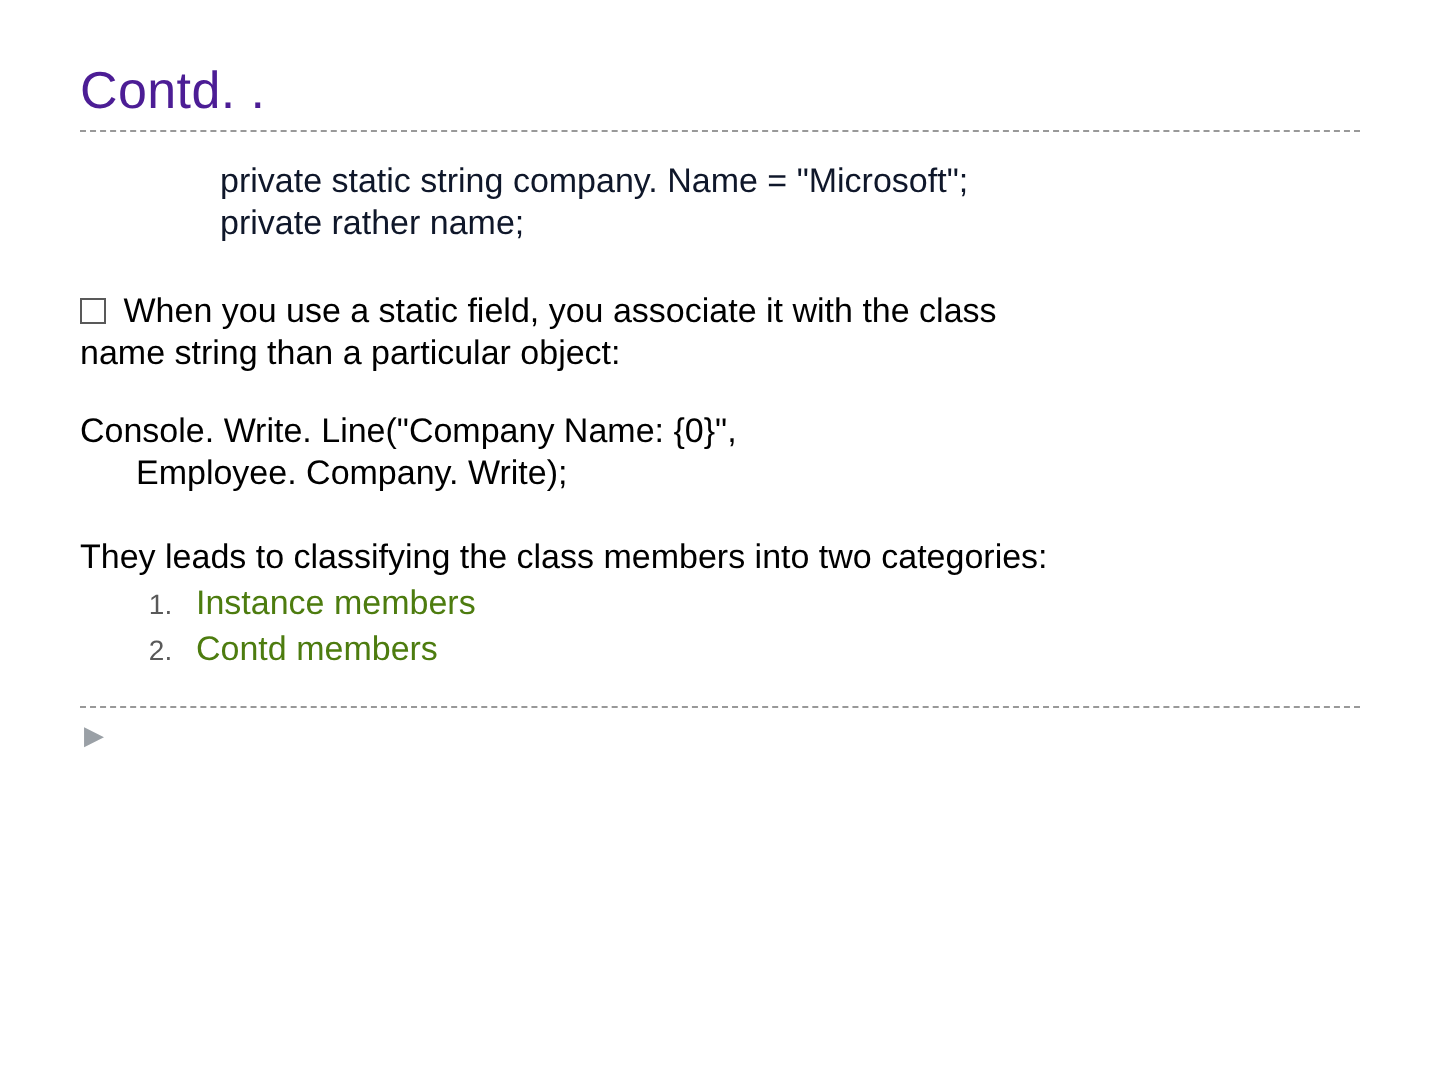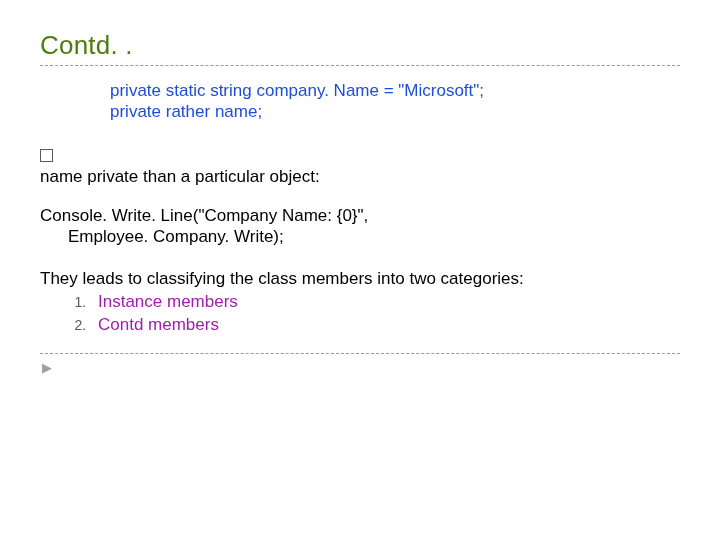--- a/index.html
+++ b/index.html
@@ -13,21 +13,21 @@
   }
   .slide {
     box-sizing: border-box;
     width: 720px;
     height: 540px;
     padding: 30px 40px 20px 40px;
     position: relative;
   }
   .title {
     font-size: 26px;
-    color: #4d7c0f;
+    color: #4c1d95;
     font-weight: 400;
     margin: 0 0 4px 0;
     letter-spacing: .2px;
   }
   .rule {
     border: none;
     border-top: 1px dashed #999;
     margin: 4px 0 14px 0;
   }
   .body {
@@ -41,21 +41,21 @@
     display: inline-block;
     width: 11px;
     height: 11px;
     border: 1px solid #595959;
     margin-right: 4px;
     vertical-align: baseline;
     position: relative;
     top: 1px;
   }
   .code-block {
-    color: #1d4ed8;
+    color: #0f172a;
     margin: 6px 0 22px 70px;
   }
   .code-line {
     margin: 0;
   }
   .plain {
     margin: 0 0 20px 0;
   }
   .indent-cont {
     margin-left: 28px;
@@ -64,21 +64,21 @@
     margin: 2px 0 0 0;
     padding-left: 50px;
     color: #595959;
     font-size: 14px;
   }
   ol.cats li {
     padding-left: 8px;
     margin-bottom: 2px;
   }
   ol.cats li span {
-    color: #a21caf;
+    color: #4d7c0f;
     font-size: 17px;
   }
   .bottom-rule {
     border: none;
     border-top: 1px dashed #999;
     margin: 18px 0 6px 0;
   }
   .end-arrow {
     color: #9aa0a6;
     font-size: 13px;
@@ -96,22 +96,22 @@
   <div class="body">
 
 
     <div class="code-block">
       <p class="code-line">private static string company. Name = "Microsoft";</p>
       <p class="code-line">private rather name;</p>
     </div>
 
     <p class="bullet">
       <span class="box"></span>
-      <br>
-      <span>name private than a particular object:</span>
+      <span>When you use a static field, you associate it with the class</span><br>
+      <span>name string than a particular object:</span>
     </p>
 
     <p class="plain">
       <span>Console. Write. Line("Company Name: {0}",</span><br>
       <span class="indent-cont">Employee. Company. Write);</span>
     </p>
 
     <p class="plain" style="margin-bottom:2px">They leads to classifying the class members into two categories:</p>
     <ol class="cats">
       <li><span>Instance members</span></li>

